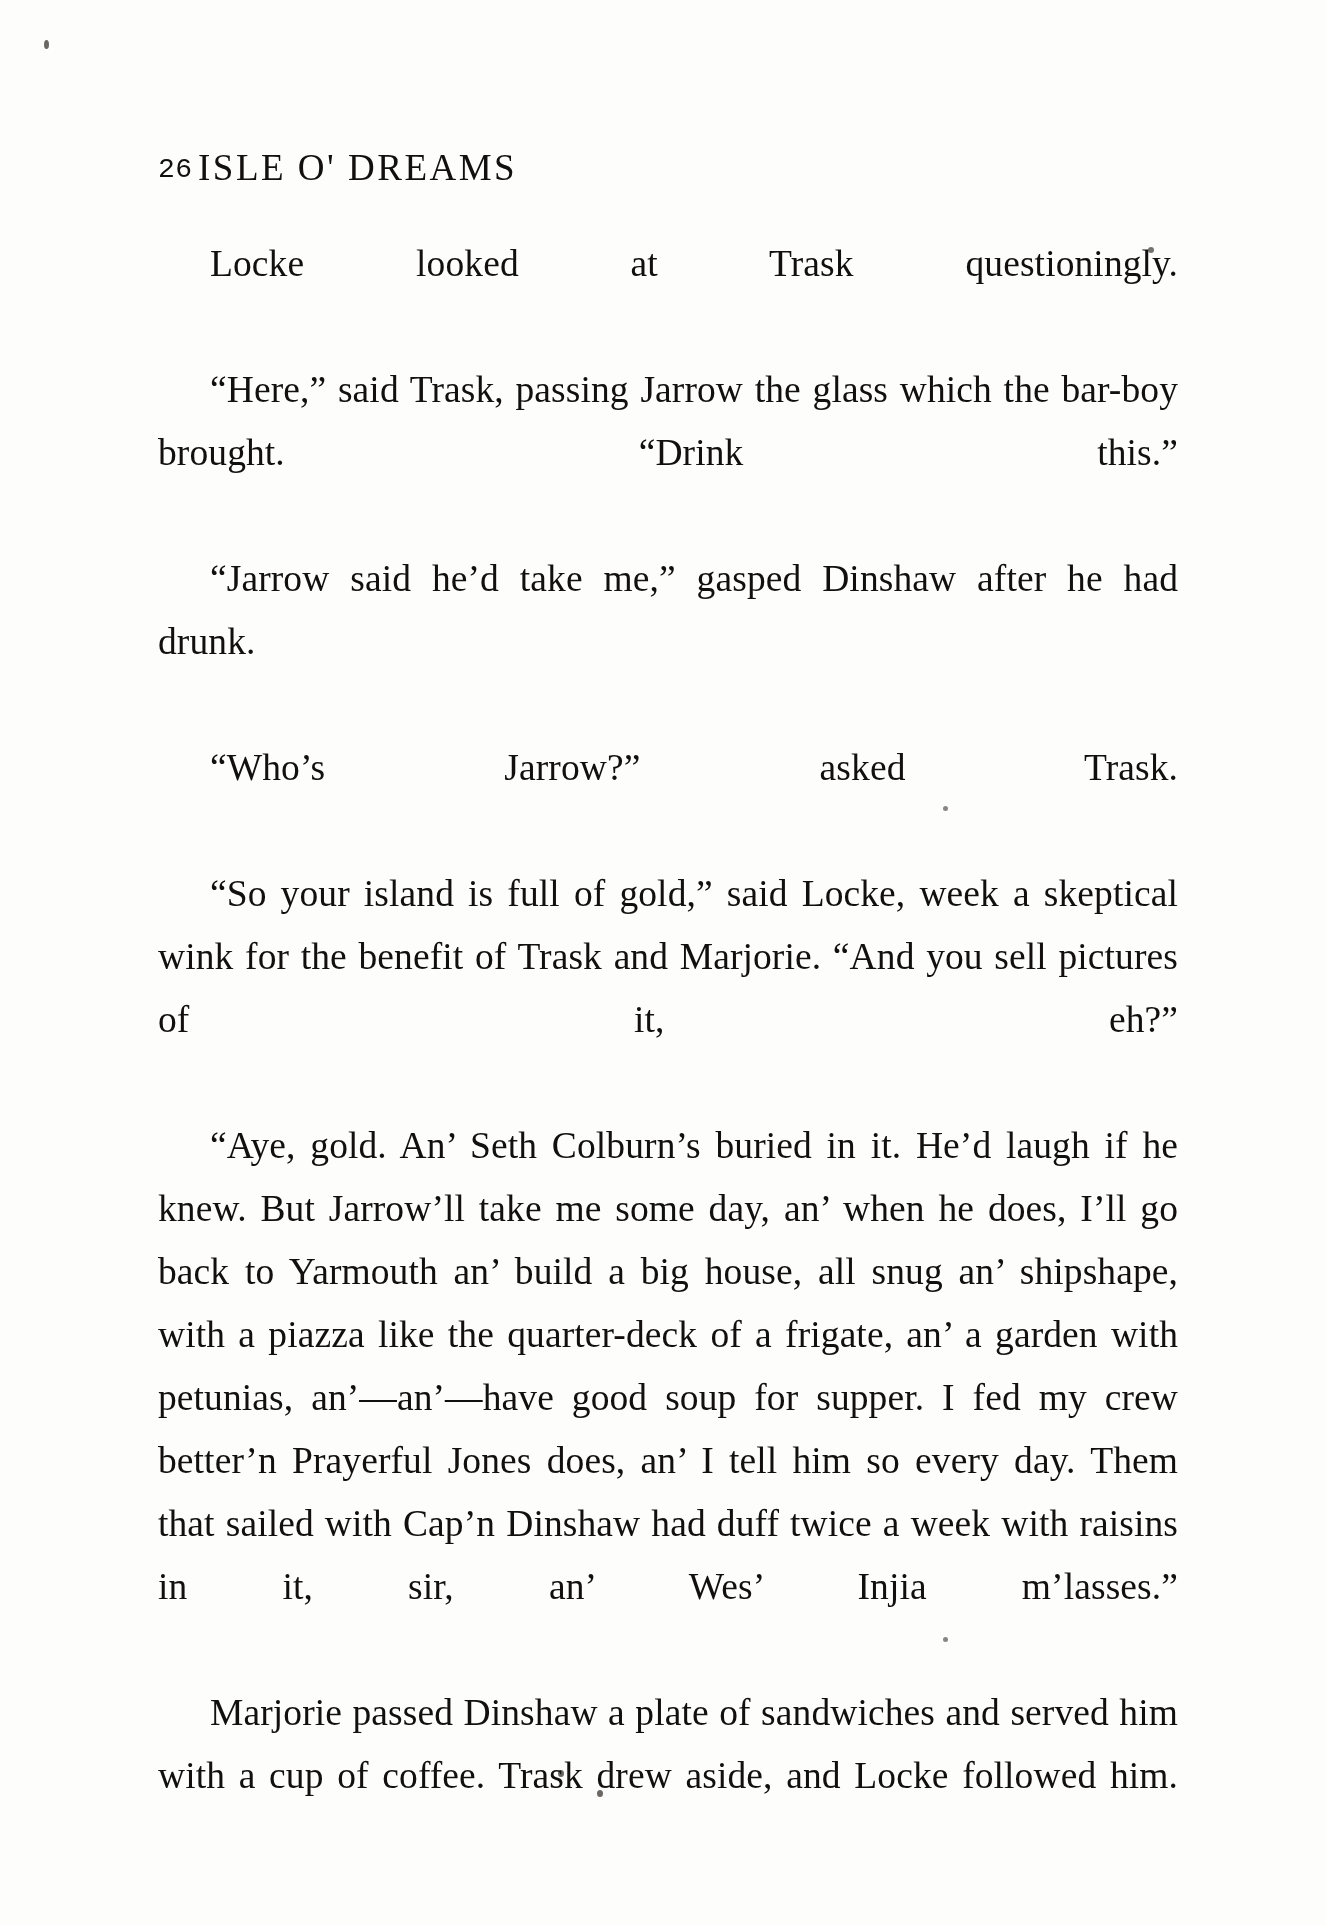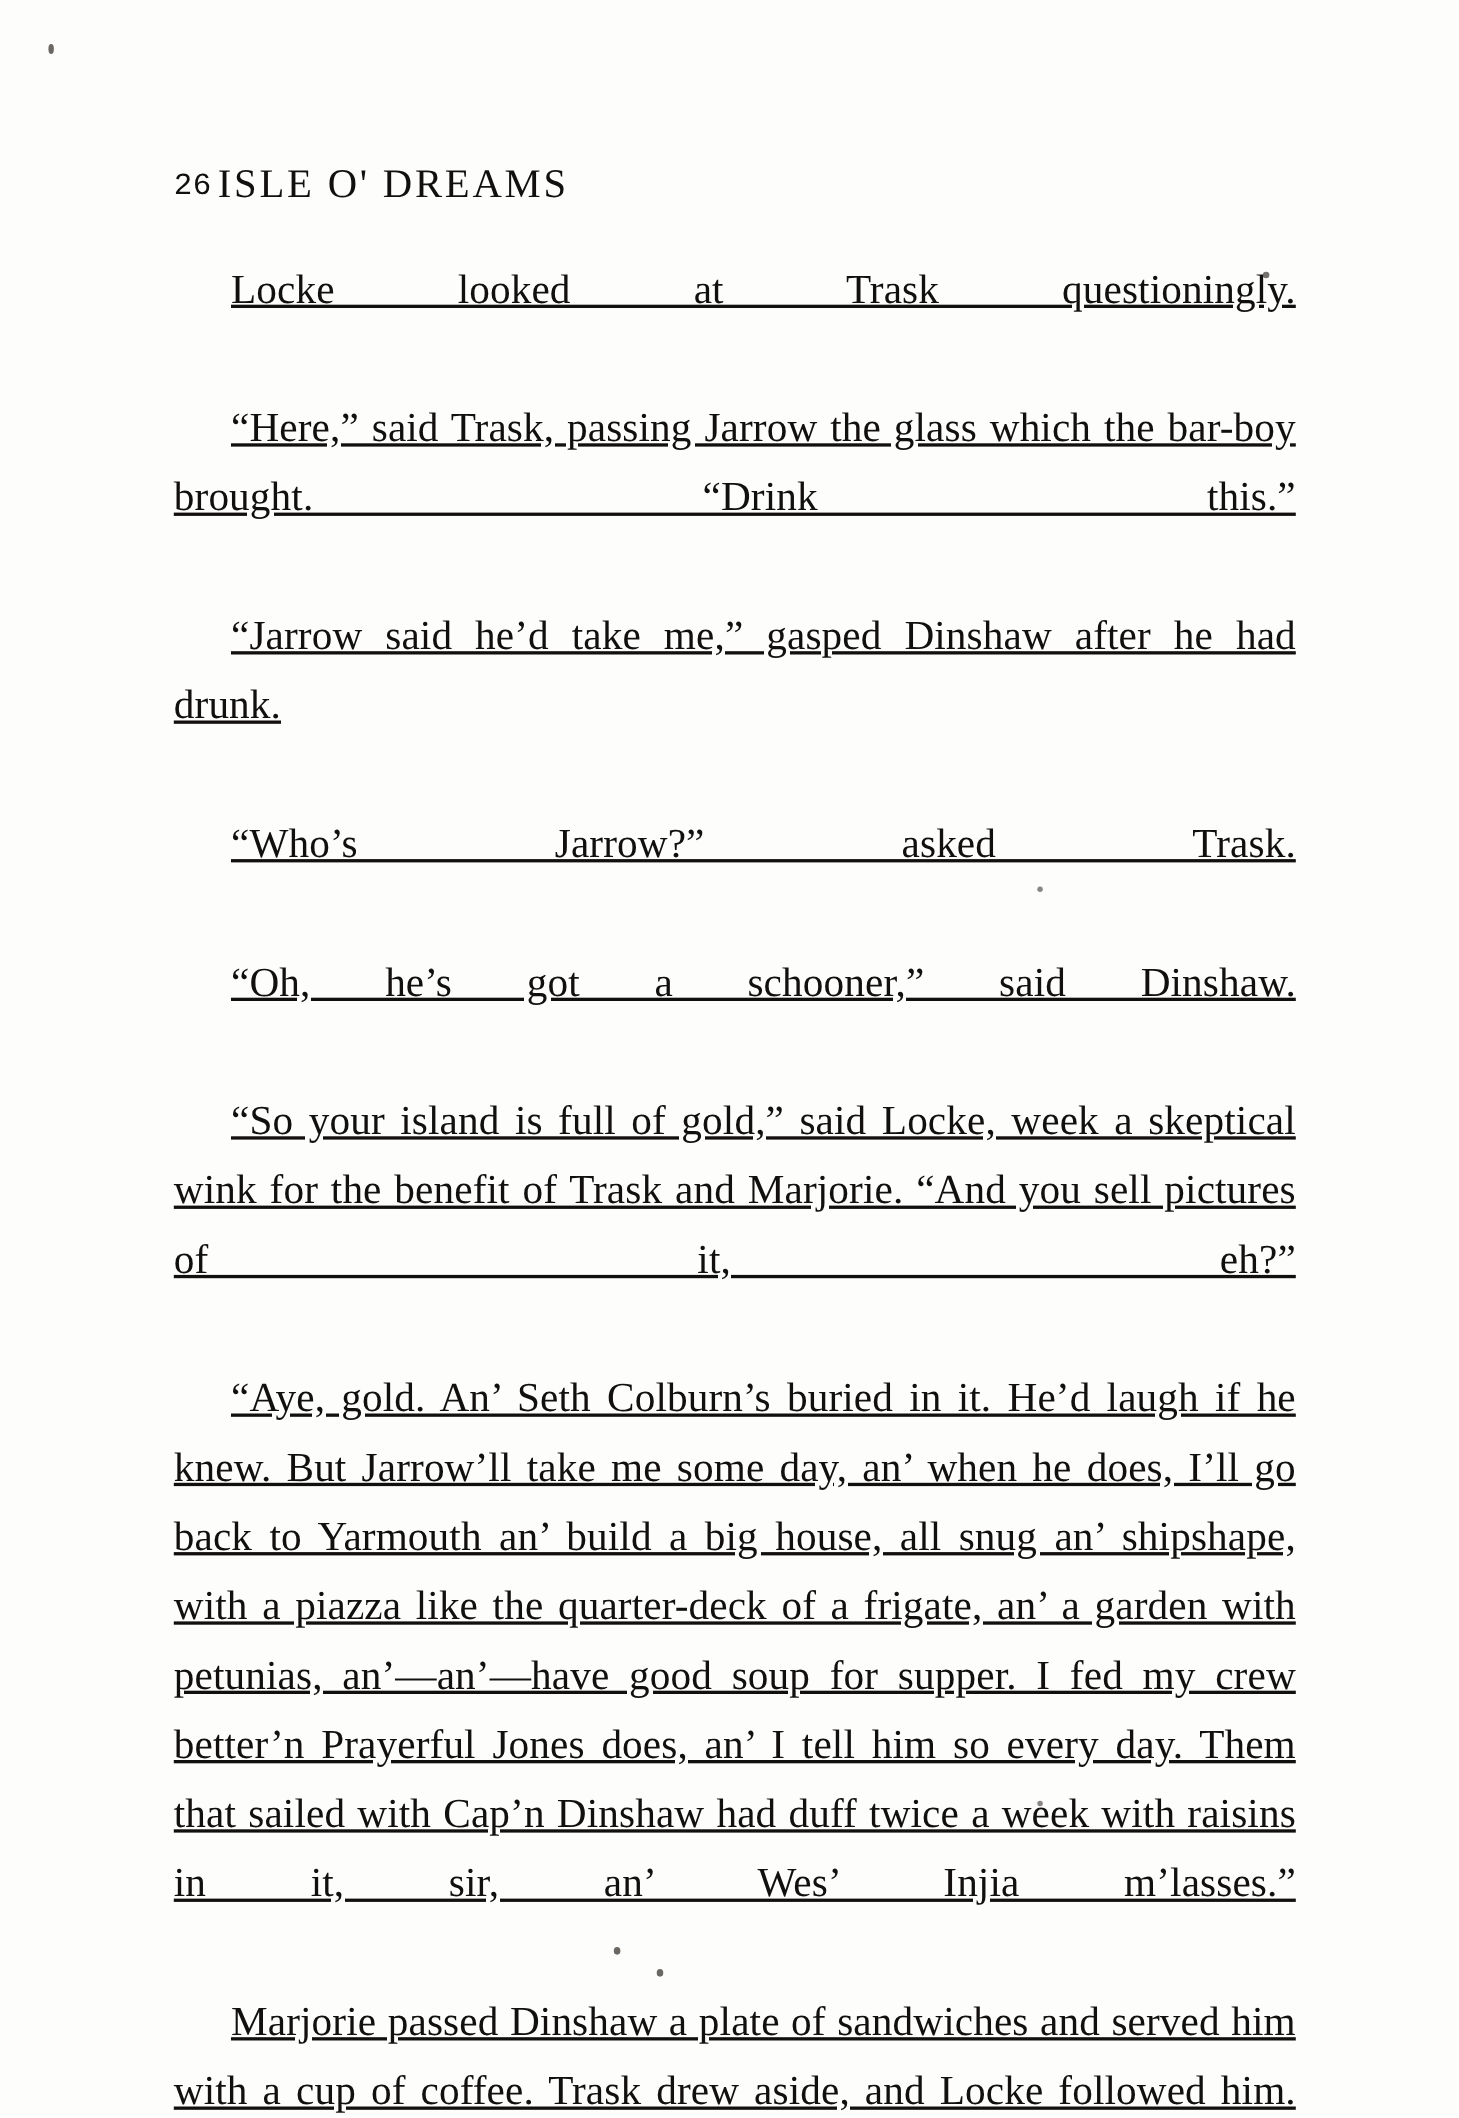--- a/index.html
+++ b/index.html
@@ -56,21 +56,20 @@
     margin-top: 28px;
     font-size: 37.5px;
     line-height: 63px;
     text-align: justify;
     text-justify: inter-word;
     letter-spacing: 0.1px;
   }
   .body-text p {
     margin: 0;
     text-indent: 52px;
-    text-decoration: underline;
   }
   
   .body-text p::after {
     content: "";
     display: inline-block;
     width: 100%;
   }
   .speck {
     position: absolute;
     background: #3a3632;
@@ -100,20 +99,19 @@
     <div class="header-row">
       <div class="folio">26</div>
       <div class="running-head">ISLE O' DREAMS</div>
     </div>
 
     <div class="body-text">
       <p>Locke looked at Trask questioningly.</p>
       <p>“Here,” said Trask, passing Jarrow the glass which the bar-boy brought.   “Drink this.”</p>
       <p>“Jarrow said he’d take me,” gasped Dinshaw after he had drunk.</p>
       <p>“Who’s Jarrow?” asked Trask.</p>
-      <p>“Oh, he’s got a schooner,” said Dinshaw.</p>
       <p>“So your island is full of gold,” said Locke, week a skeptical wink for the benefit of Trask and Marjorie. “And you sell pictures of it, eh?”</p>
       <p>“Aye, gold.   An’ Seth Colburn’s buried in it.   He’d laugh if he knew.   But Jarrow’ll take me some day, an’ when he does, I’ll go back to Yarmouth an’ build a big house, all snug an’ shipshape, with a piazza like the quarter-deck of a frigate, an’ a garden with petunias, an’—an’—have good soup for supper.   I fed my crew better’n Prayerful Jones does, an’ I tell him so every day.   Them that sailed with Cap’n Dinshaw had duff twice a week with raisins in it, sir, an’ Wes’ Injia m’lasses.”</p>
       <p>Marjorie passed Dinshaw a plate of sandwiches and served him with a cup of coffee.   Trask drew aside, and Locke followed him.</p>
     </div>
 
   </div>
 </div>
 
 </body></html>

